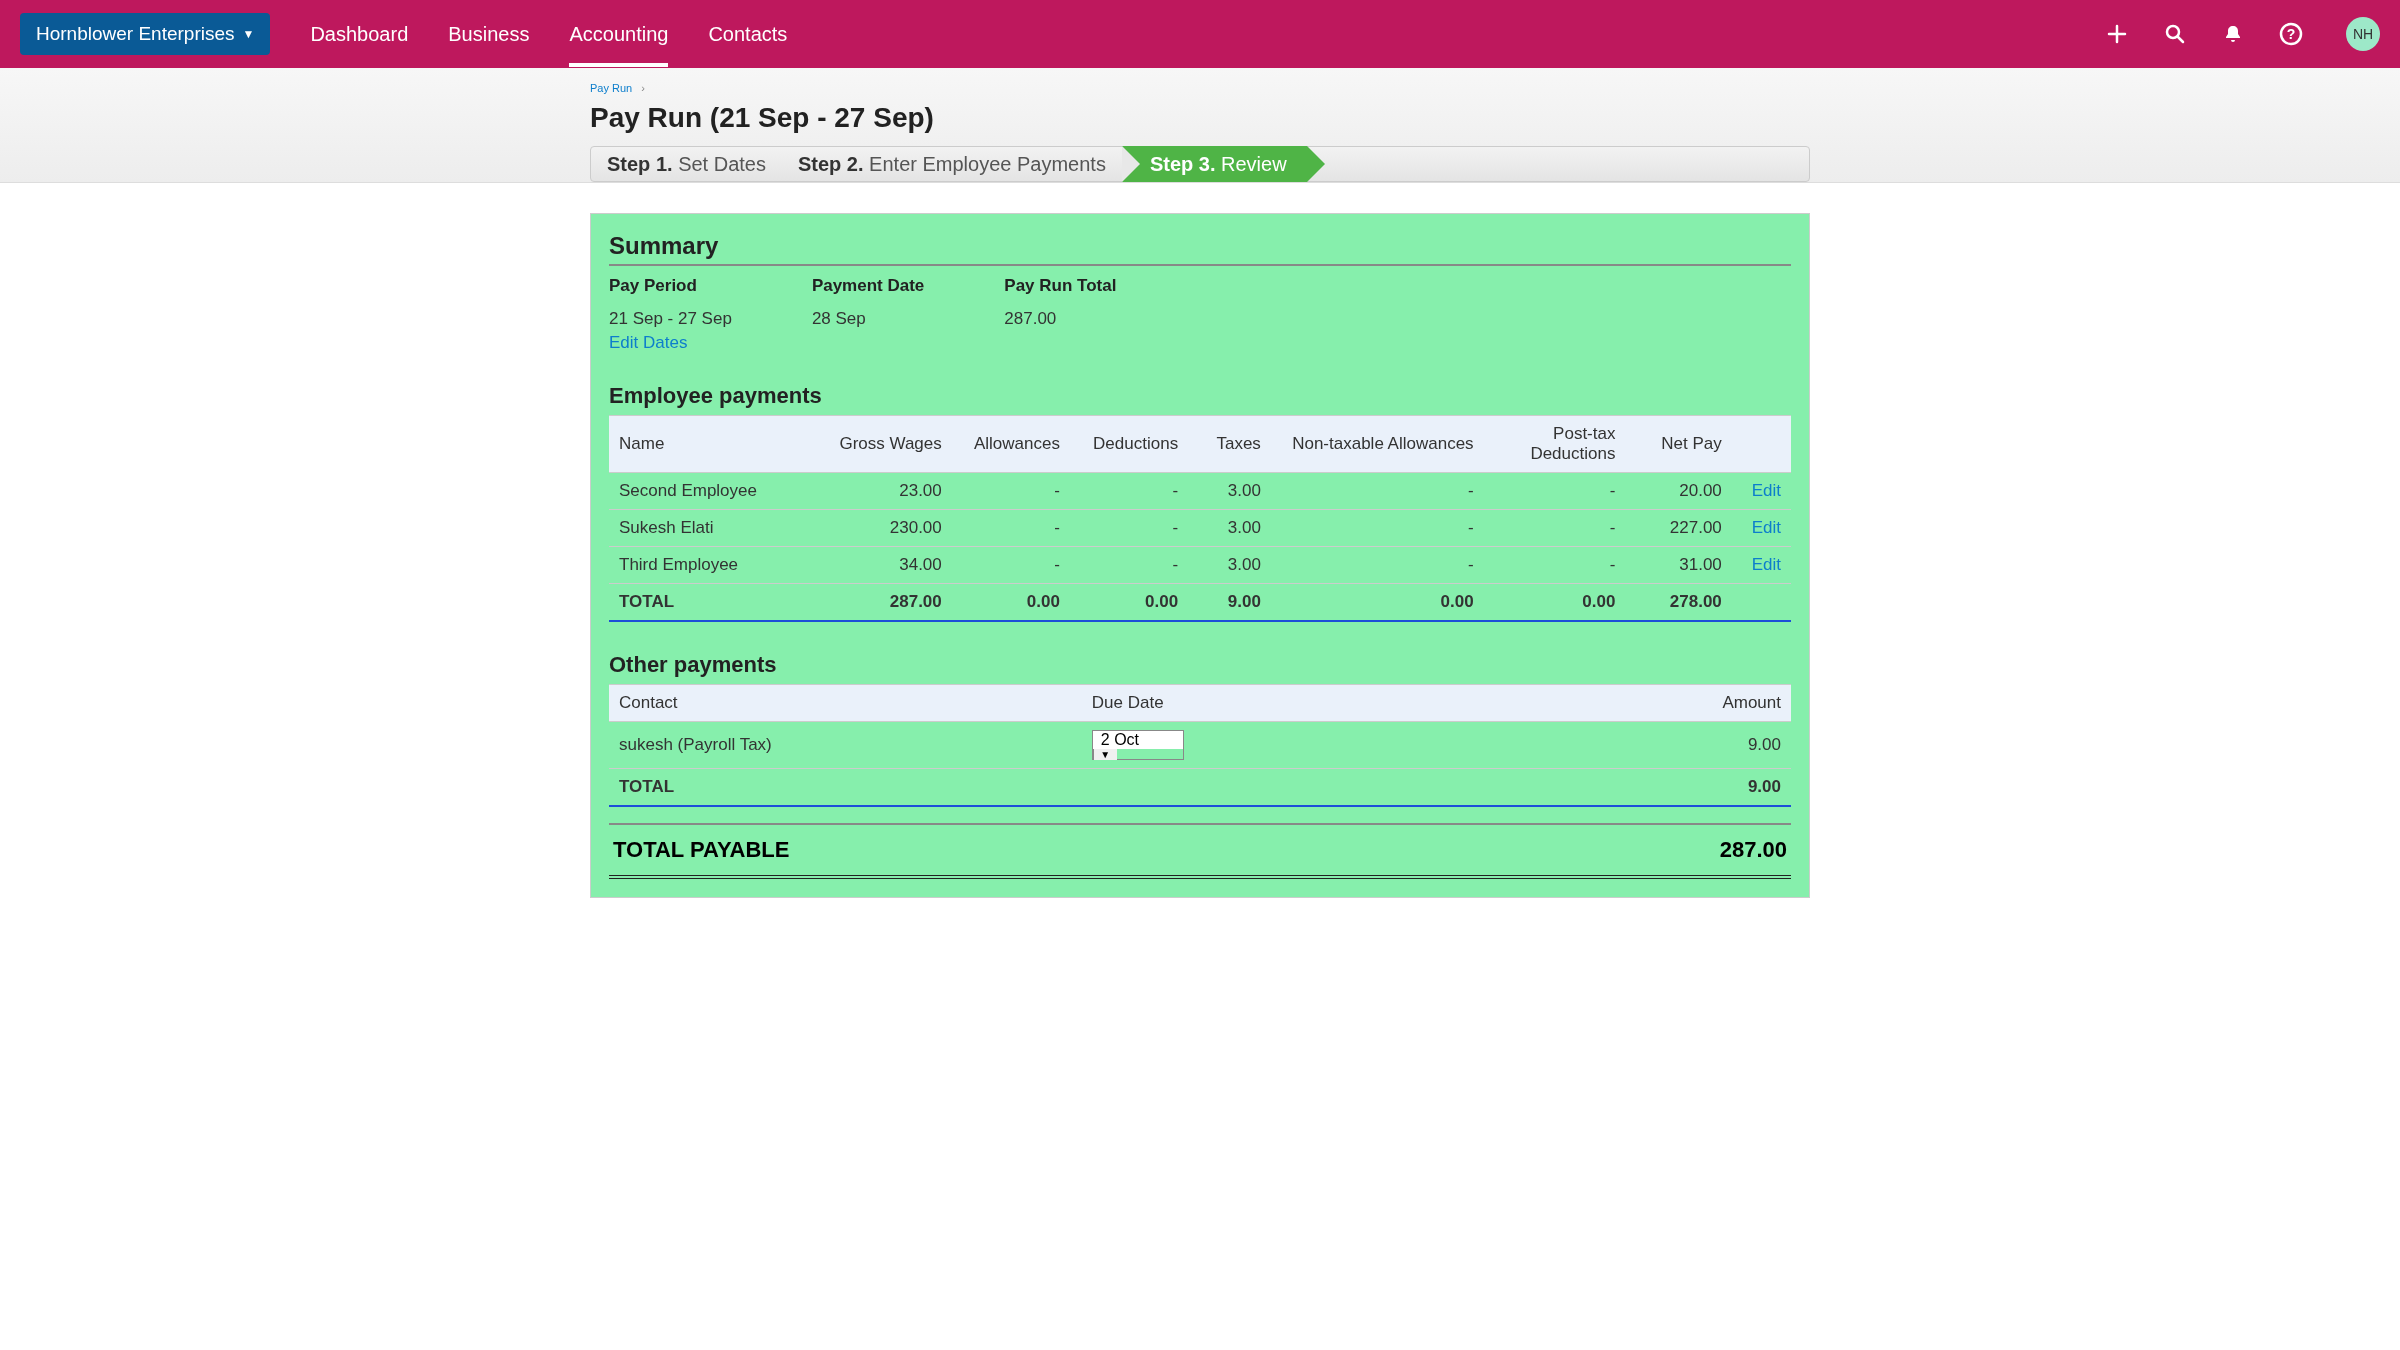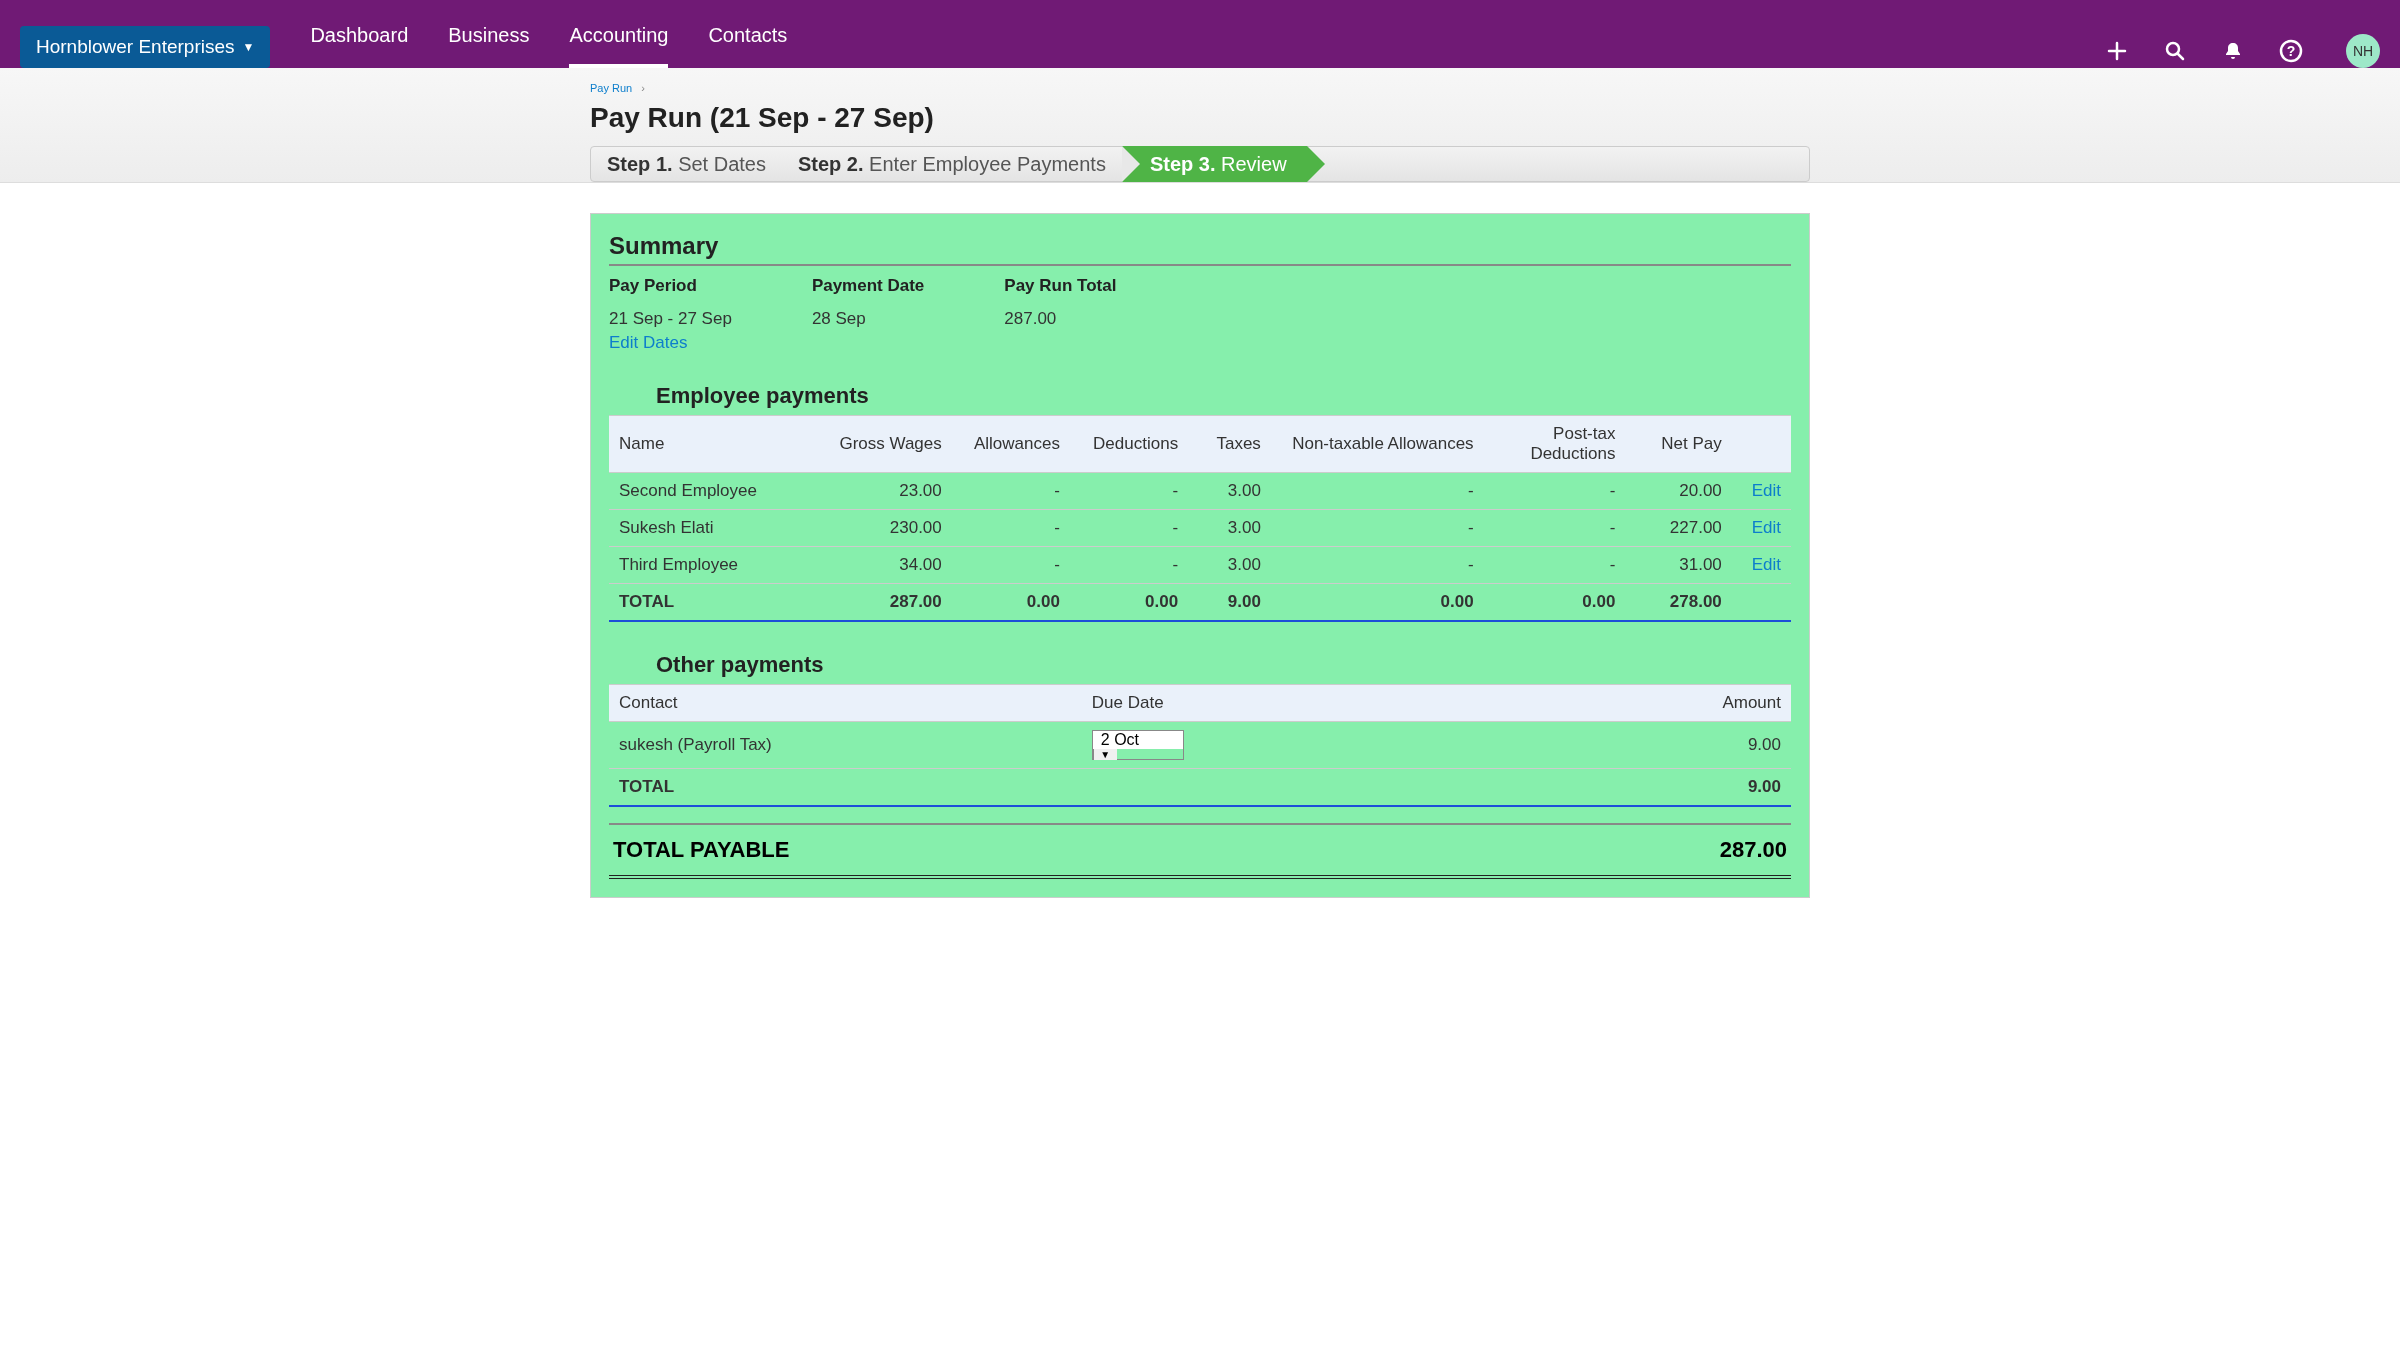--- a/index.html
+++ b/index.html
@@ -1,19 +1,19 @@
 <!DOCTYPE html>
 <html><head>
 <meta charset="utf-8">
 <style>
 * { margin: 0; padding: 0; box-sizing: border-box; }
 body { font-family: -apple-system, BlinkMacSystemFont, "Segoe UI", Arial, sans-serif; background: #fff; }
 
 
-.header { background: #701a75; height: 68px; display: flex; align-items: flex-end; padding: 0 20px; color: white; }
+.header { background: #be185d; height: 68px; display: flex; align-items: center; padding: 0 20px; color: white; }
 .org-selector { background: #0a5a96; padding: 10px 16px; border-radius: 4px; display: flex; align-items: center; gap: 8px; font-size: 19px; cursor: pointer; }
 .org-selector .caret { font-size: 12px; }
 .nav-items { display: flex; gap: 40px; margin-left: 40px; font-size: 20px; flex: 1; }
 .nav-item { cursor: pointer; padding: 21px 0; }
 .nav-item.active { border-bottom: 4px solid white; padding-bottom: 17px; }
 .header-actions { display: flex; align-items: center; gap: 32px; }
 .header-icon { cursor: pointer; display: flex; align-items: center; justify-content: center; width: 26px; height: 26px; }
 .avatar { width: 34px; height: 34px; border-radius: 50%; background: #9de8c8; display: flex; align-items: center; justify-content: center; font-size: 14px; color: #333; cursor: pointer; margin-left: 10px; }
 
 
@@ -34,21 +34,21 @@
 .step.active-arrow::after { content: ""; position: absolute; right: -18px; top: 0; border-top: 18px solid transparent; border-bottom: 18px solid transparent; border-left: 18px solid #4fb446; }
 
 
 .panel { border: 1px solid #ccc; margin-top: 30px; padding: 18px; background: #86efac; }
 .section-title { font-size: 24px; font-weight: 700; color: #222; border-bottom: 2px solid #888; padding-bottom: 4px; margin-bottom: 10px; }
 .summary-row { display: flex; gap: 80px; font-size: 17px; margin-bottom: 30px; }
 .summary-col .label { font-weight: 700; color: #222; margin-bottom: 13px; }
 .summary-col .value { color: #333; }
 .link { color: #0d7ecc; cursor: pointer; font-size: 17px; display: inline-block; margin-top: 4px; }
 
-.section-title2 { font-size: 22px; font-weight: 700; color: #222; margin-top: 30px; margin-bottom: 6px; margin-left: 47px; }
+.section-title2 { font-size: 22px; font-weight: 700; color: #222; margin-top: 30px; margin-bottom: 6px; }
 
 
 table { width: 100%; border-collapse: collapse; font-size: 17px; }
 thead th { background: #eaf1fa; text-align: left; padding: 8px 10px; font-weight: 400; color: #333; border-top: 1px solid #ccc; border-bottom: 1px solid #ccc; }
 thead th.right { text-align: right; }
 tbody td { padding: 8px 10px; border-bottom: 1px solid #ccc; color: #333; }
 tbody td.right { text-align: right; }
 tbody td.edit-cell { text-align: right; width: 60px; }
 tbody td .edit-link { color: #0d7ecc; cursor: pointer; }
 .total-row td { font-weight: 700; border-bottom: 2px solid #1d4ed8; }

